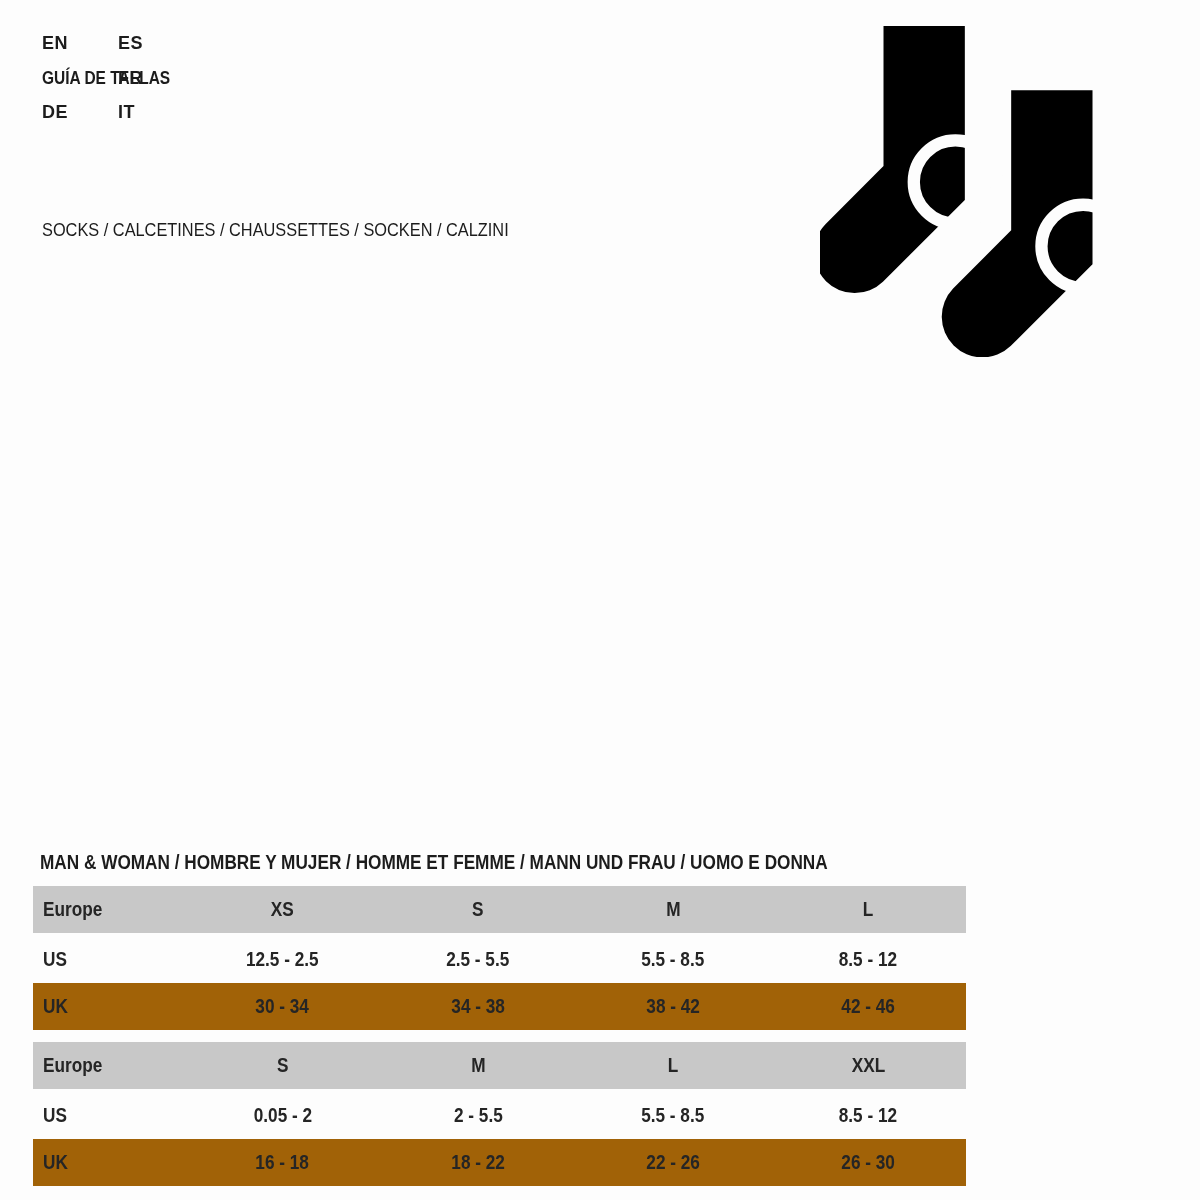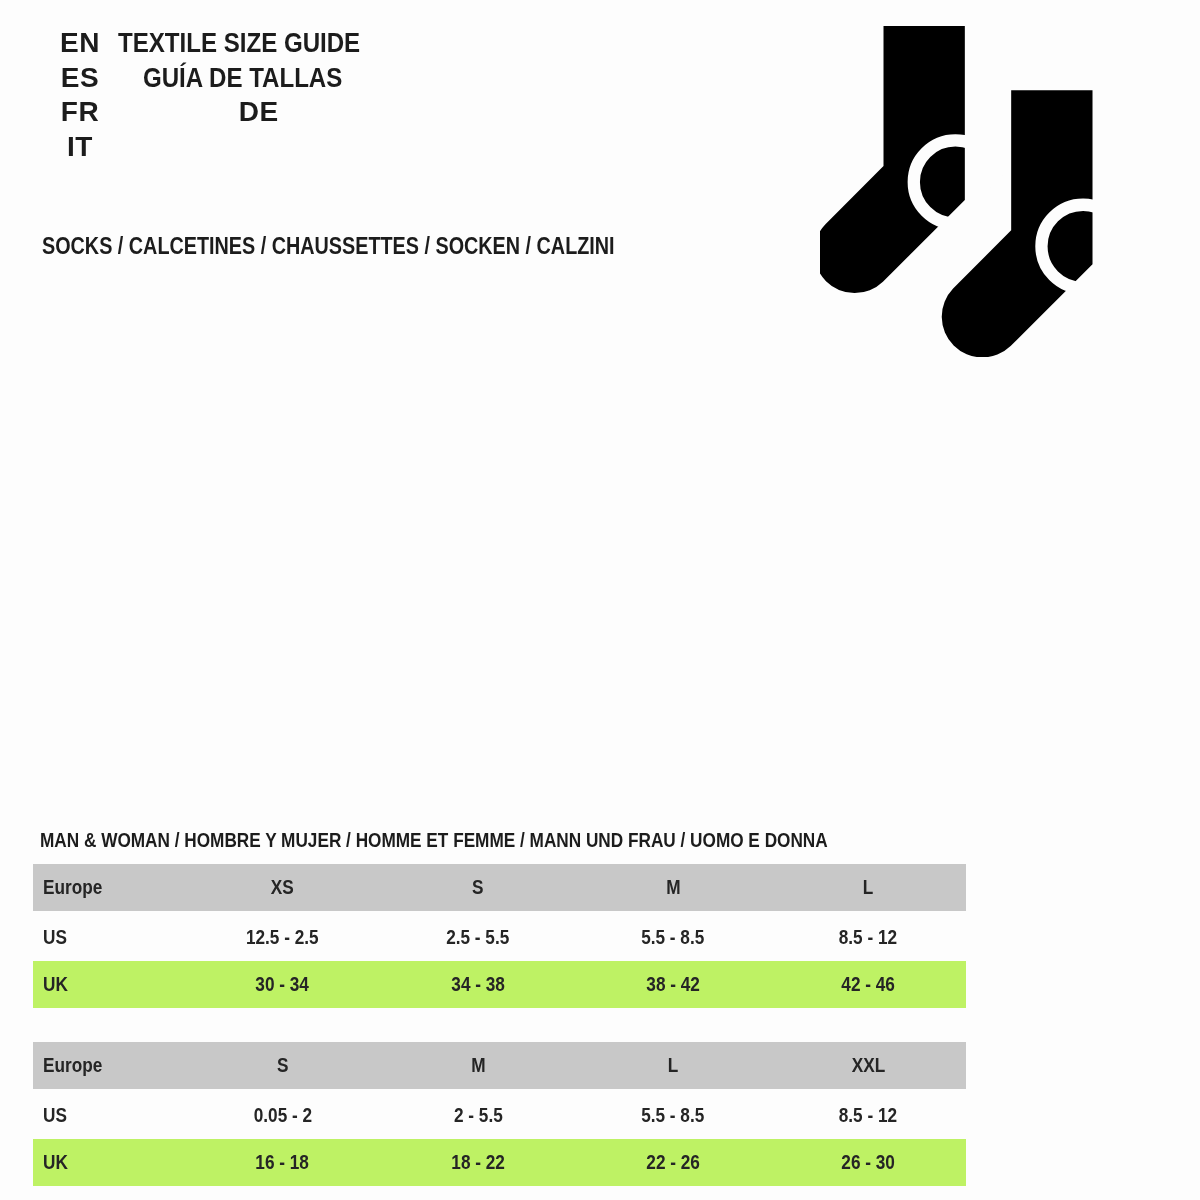--- a/index.html
+++ b/index.html
@@ -8,55 +8,54 @@
     background:#fdfdfd;color:#1c1c1c;
     font-family:"Liberation Sans", sans-serif;
     -webkit-font-smoothing:antialiased;
   }
   .cond{display:inline-block;transform:scaleX(0.86);transform-origin:0 50%;white-space:nowrap;}
   .cond-c{display:inline-block;transform:scaleX(0.86);transform-origin:50% 50%;white-space:nowrap;}
 
   
   .lang-block{position:absolute;top:26px;left:42px;
     display:grid;grid-template-columns:76px auto;
-    font-size:28px;font-weight:bold;line-height:34.6px;text-align:center;}
+    font-size:18px;font-weight:bold;line-height:34.6px;}
   .lang-code{letter-spacing:0.5px;}
 
   
   .product-line{position:absolute;top:219px;left:42px;
-    font-size:23px;font-weight:bold;margin-top:14px;}
+    font-size:19px;font-weight:normal;}
 
   
   .socks-art{position:absolute;top:26px;left:820px;width:284px;height:331px;}
 
   
   .size-section{position:absolute;left:33px;width:933px;}
-  .sec-man{top:828px;}
+  .sec-man{top:850px;}
   .sec-child{top:1029px;}
   .table-title{font-size:20px;font-weight:bold;margin:0 0 0 7px;line-height:24px;}
   table.size-table{width:100%;border-collapse:collapse;table-layout:fixed;
     font-size:20px;font-weight:bold;color:#252525;}
   .sec-man table{margin-top:12px;}
   .sec-child table{margin-top:13px;}
   table.size-table col.label-col{width:152px;}
   table.size-table th, table.size-table td{
     padding:12px;text-align:center;font-weight:bold;vertical-align:middle;}
   table.size-table th:first-child, table.size-table td:first-child{
     text-align:left;padding-left:10px;}
   tr.head-row{height:33px;background:#c8c8c8;}
   tr.head-row th{border-bottom:3px solid #fdfdfd;}
   tr.us-row{height:31px;background:transparent;margin-top:44px;}
-  tr.uk-row{height:39px;background:#bef264;}
+  tr.uk-row{height:39px;background:#a16207;}
 </style>
 </head>
 <body>
 
 <div class="lang-block">
   <span class="lang-code">EN</span>
-  <span><span class="cond">TEXTILE SIZE GUIDE</span></span>
   <span class="lang-code">ES</span>
   <span><span class="cond">GUÍA DE TALLAS</span></span>
   <span class="lang-code">FR</span>
   <span class="lang-code">DE</span>
   <span class="lang-code">IT</span>
 </div>
 
 <div class="product-line">
   <span class="cond">SOCKS / CALCETINES / CHAUSSETTES / SOCKEN / CALZINI</span>
 </div>

